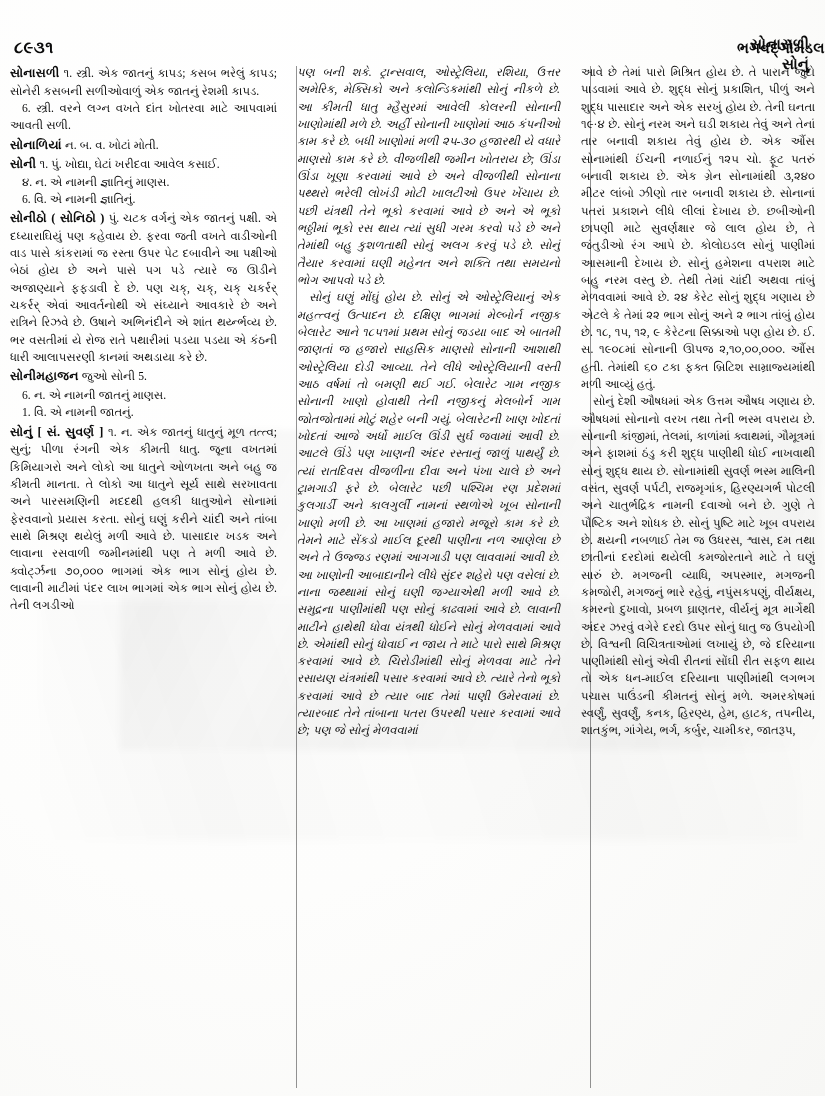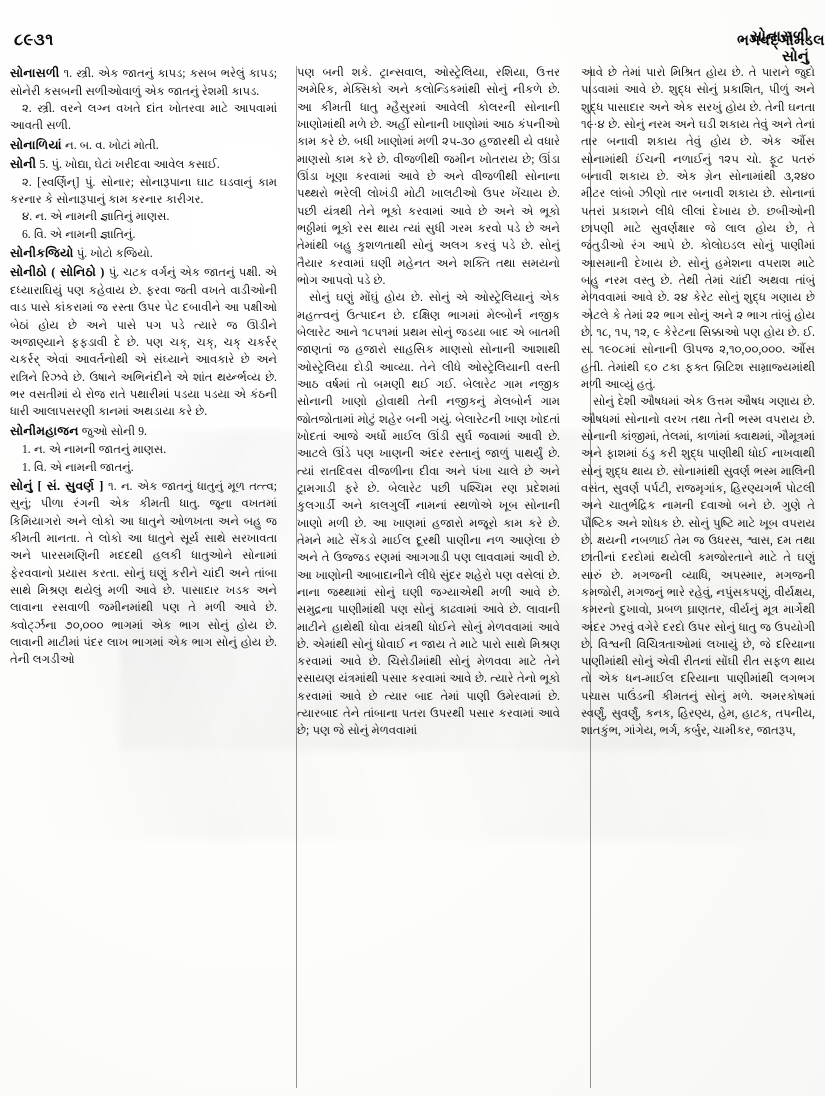--- a/index.html
+++ b/index.html
@@ -55,21 +55,21 @@
         rgba(0,0,0,0.024) 70%,
         rgba(0,0,0,0) 100%);
     filter: blur(4px);
     pointer-events: none;
   }
 
   
   .runhead {
     position: absolute;
     left: 0; right: 0;
-    top: 26px;
+    top: 34px;
     height: 52px;
   }
   .folio {
     position: absolute;
     left: 14px;
     top: 4px;
     font-weight: bold;
     font-size: 16.5px;
     letter-spacing: 0.5px;
   }
@@ -107,21 +107,21 @@
     position: relative;
     box-sizing: border-box;
     font-size: 11.6px;
     line-height: 1.495;
     text-align: justify;
     text-justify: inter-word;
     word-spacing: 0.3px;
     overflow: hidden;
   }
   .col-1 { width: 276px; padding-right: 9px; }
-  .col-2 { width: 284px; padding-left: 11px; padding-right: 10px; }
+  .col-2 { width: 284px; padding-left: 11px; padding-right: 10px; font-style: italic; }
   .col-3 { width: 245px; padding-left: 11px; }
 
   .rule {
     position: absolute;
     top: 2px;
     width: 1px;
     height: 1022px;
     background: #6d6d6d;
     opacity: .75;
   }
@@ -160,42 +160,38 @@
   </div>
 
   <div id="columns">
 
     <div class="rule" id="rule-1"></div>
     <div class="rule" id="rule-2"></div>
 
     <div class="col col-1" id="col-1">
         <div class="entry">
           <p class="para cont"><span class="hw">સોનાસળી</span> <span>૧. સ્ત્રી. એક જાતનું કાપડ; કસબ ભરેલું કાપડ; સોનેરી કસબની સળીઓવાળું એક જાતનું રેશમી કાપડ.</span></p>
-          <p class="para"><span>૨. સ્ત્રી. વરને લગ્ન વખતે દાંત ખોતરવા માટે આપવામાં આવતી સળી.</span></p>
+          <p class="para"><span>6. સ્ત્રી. વરને લગ્ન વખતે દાંત ખોતરવા માટે આપવામાં આવતી સળી.</span></p>
         </div>
         <div class="entry">
           <p class="para cont"><span class="hw">સોનાળિયાં</span> <span>ન. બ. વ. ખોટાં મોતી.</span></p>
         </div>
         <div class="entry">
-          <p class="para cont"><span class="hw">સોની</span> <span>5. પું. ખોદ્યા, ઘેટાં ખરીદવા આવેલ કસાઈ.</span></p>
-          <p class="para"><span>૨. [સ્વર્ણિન્] પું. સોનાર; સોનારૂપાના ઘાટ ઘડવાનું કામ કરનાર કે સોનારૂપાનું કામ કરનાર કારીગર.</span></p>
+          <p class="para cont"><span class="hw">સોની</span> <span>૧. પું. ખોદ્યા, ઘેટાં ખરીદવા આવેલ કસાઈ.</span></p>
           <p class="para"><span>૪. ન. એ નામની જ્ઞાતિનું માણસ.</span></p>
           <p class="para"><span>6. વિ. એ નામની જ્ઞાતિનું.</span></p>
         </div>
         <div class="entry">
-          <p class="para cont"><span class="hw">સોનીકજિયો</span> <span>પું. ખોટો કજિયો.</span></p>
-        </div>
-        <div class="entry">
           <p class="para cont"><span class="hw">સોનીઠો ( સોનિઠો )</span> <span>પું. ચટક વર્ગનું એક જાતનું પક્ષી. એ દધ્યારાઘિયું પણ કહેવાય છે. ફરવા જતી વખતે વાડીઓની વાડ પાસે કાંકરામાં જ રસ્તા ઉપર પેટ દબાવીને આ પક્ષીઓ બેઠાં હોય છે અને પાસે પગ પડે ત્યારે જ ઊડીને અજાણ્યાને ફફડાવી દે છે. પણ ચક્, ચક્, ચક્ ચકર્રર્ ચકર્રર્ એવાં આવર્તનોથી એ સંઘ્યાને આવકારે છે અને રાત્રિને રિઝવે છે. ઉષાને અભિનંદીને એ શાંત થર્ય્ન્ભવ્ય છે. ભર વસતીમાં યે રોજ રાતે પથારીમાં પડયા પડયા એ કંઠની ધારી આલાપસરણી કાનમાં અથડાયા કરે છે.</span></p>
         </div>
         <div class="entry">
-          <p class="para cont"><span class="hw">સોનીમહાજન</span> <span>જુઓ સોની 9.</span></p>
-        </div>
-        <div class="entry">
-          <p class="para"><span>1. ન. એ નામની જાતનું માણસ.</span></p>
+          <p class="para cont"><span class="hw">સોનીમહાજન</span> <span>જુઓ સોની 5.</span></p>
+        </div>
+        <div class="entry">
+          <p class="para"><span>6. ન. એ નામની જાતનું માણસ.</span></p>
           <p class="para"><span>1. વિ. એ નામની જાતનું.</span></p>
         </div>
         <div class="entry">
           <p class="para cont"><span class="hw">સોનું [ સં. સુવર્ણ ]</span> <span>૧. ન. એક જાતનું ધાતુનું મૂળ તત્ત્વ; સુનું; પીળા રંગની એક કીમતી ધાતુ. જૂના વખતમાં કિમિયાગરો અને લોકો આ ધાતુને ઓળખતા અને બહુ જ કીમતી માનતા. તે લોકો આ ધાતુને સૂર્ય સાથે સરખાવતા અને પારસમણિની મદદથી હલકી ધાતુઓને સોનામાં ફેરવવાનો પ્રયાસ કરતા. સોનું ઘણું કરીને ચાંદી અને તાંબા સાથે મિશ્રણ થયેલું મળી આવે છે. પાસાદાર ખડક અને લાવાના રસવાળી જમીનમાંથી પણ તે મળી આવે છે. ક્વોર્ટ્ઝના ૭૦,૦૦૦ ભાગમાં એક ભાગ સોનું હોય છે. લાવાની માટીમાં પંદર લાખ ભાગમાં એક ભાગ સોનું હોય છે. તેની લગડીઓ</span></p>
         </div>
       </div>
 
     <div class="col col-2" id="col-2">
         <p class="para cont">પણ બની શકે. ટ્રાન્સવાલ, ઓસ્ટ્રેલિયા, રશિયા, ઉત્તર અમેરિક, મેક્સિકો અને કલોન્ડિકમાંથી સોનું નીકળે છે. આ કીમતી ધાતુ મ્હૈસુરમાં આવેલી કોલરની સોનાની ખાણોમાંથી મળે છે. અહીં સોનાની ખાણોમાં આઠ કંપનીઓ કામ કરે છે. બધી ખાણોમાં મળી ૨૫-૩૦ હજારથી યે વધારે માણસો કામ કરે છે. વીજળીથી જમીન ખોતરાય છે; ઊંડા ઊંડા ખૂણા કરવામાં આવે છે અને વીજળીથી સોનાના પથ્થરો ભરેલી લોખંડી મોટી ખાલટીઓ ઉપર ખેંચાય છે. પછી યંત્રથી તેને ભૂકો કરવામાં આવે છે અને એ ભૂકો ભઠ્ઠીમાં ભૂકો રસ થાય ત્યાં સુધી ગરમ કરવો પડે છે અને તેમાંથી બહુ કુશળતાથી સોનું અલગ કરવું પડે છે. સોનું તૈયાર કરવામાં ઘણી મહેનત અને શક્તિ તથા સમયનો ભોગ આપવો પડે છે.</p>
         <p class="para">સોનું ઘણું મોંઘું હોય છે. સોનું એ ઓસ્ટ્રેલિયાનું એક મહત્ત્વનું ઉત્પાદન છે. દક્ષિણ ભાગમાં મેલ્બોર્ન નજીક બેલારેટ આને ૧૮૫૧માં પ્રથમ સોનું જડયા બાદ એ બાતમી જાણતાં જ હજારો સાહસિક માણસો સોનાની આશાથી ઓસ્ટ્રેલિયા દોડી આવ્યા. તેને લીધે ઓસ્ટ્રેલિયાની વસ્તી આઠ વર્ષમાં તો બમણી થઈ ગઈ. બેલારેટ ગામ નજીક સોનાની ખાણો હોવાથી તેની નજીકનું મેલબોર્ન ગામ જોતજોતામાં મોટું શહેર બની ગયું. બેલારેટની ખાણ ખોદતાં ખોદતાં આજે અર્ધો માઈલ ઊંડી સુર્ઘ જવામાં આવી છે. આટલે ઊંડે પણ ખાણની અંદર રસ્તાનું જાળું પાથર્યું છે. ત્યાં રાતદિવસ વીજળીના દીવા અને પંખા ચાલે છે અને ટ્રામગાડી ફરે છે. બેલારેટ પછી પશ્ચિમ રણ પ્રદેશમાં કુલગાર્ડી અને કાલગુર્લી નામનાં સ્થળોએ ખૂબ સોનાની ખાણો મળી છે. આ ખાણમાં હજારો મજૂરો કામ કરે છે. તેમને માટે સેંકડો માઈલ દૂરથી પાણીના નળ આણેલા છે અને તે ઉજ્જડ રણમાં આગગાડી પણ લાવવામાં આવી છે. આ ખાણોની આબાદાનીને લીધે સુંદર શહેરો પણ વસેલાં છે. નાના જથ્થામાં સોનું ઘણી જગ્યાએથી મળી આવે છે. સમુદ્રના પાણીમાંથી પણ સોનું કાઢવામાં આવે છે. લાવાની માટીને હાથેથી ધોવા યંત્રથી ધોઈને સોનું મેળવવામાં આવે છે. એમાંથી સોનું ધોવાઈ ન જાય તે માટે પારો સાથે મિશ્રણ કરવામાં આવે છે. ચિરોડીમાંથી સોનું મેળવવા માટે તેને રસાયણ યંત્રમાંથી પસાર કરવામાં આવે છે. ત્યારે તેનો ભૂકો કરવામાં આવે છે ત્યાર બાદ તેમાં પાણી ઉમેરવામાં છે. ત્યારબાદ તેને તાંબાના પતરા ઉપરથી પસાર કરવામાં આવે છે; પણ જે સોનું મેળવવામાં</p>

